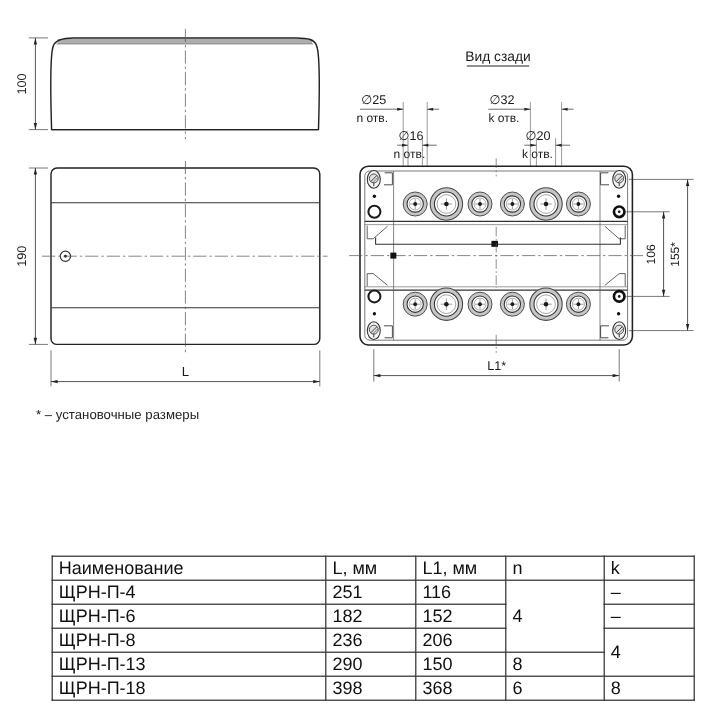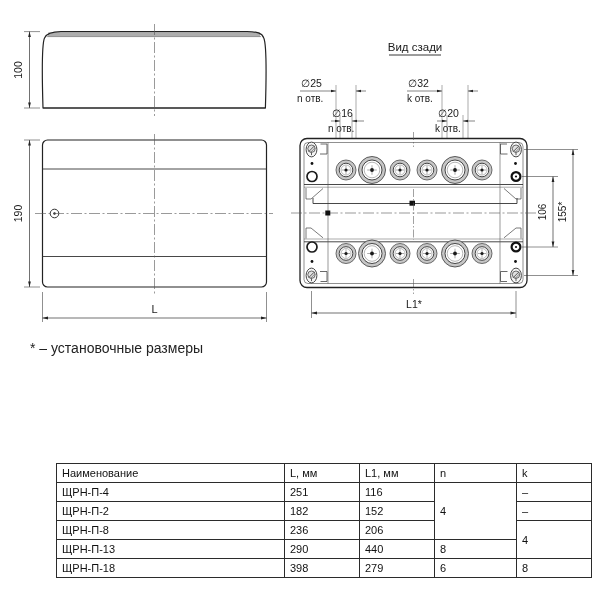--- a/index.html
+++ b/index.html
@@ -1,23 +1,23 @@
 <!DOCTYPE html>
 <html><head>
 <meta charset="utf-8">
 <style>
   html,body{margin:0;padding:0;background:#fff;}
   .page{position:relative;width:600px;height:600px;background:#fff;overflow:hidden;
         font-family:"Liberation Sans",sans-serif;color:#1a1a1a;}
   .drawing{position:absolute;left:0;top:0;}
   svg text{font-family:"Liberation Sans",sans-serif;fill:#1a1a1a;}
-  .footnote{position:absolute;left:30px;top:340px;font-size:14px;color:#222;}
+  .footnote{position:absolute;left:30px;top:340px;font-size:11px;color:#222;}
   .caption{position:absolute;left:30px;top:376px;font-size:11px;color:#222;white-space:nowrap;}
-  table.spec{position:absolute;left:56px;top:463px;width:535px;border-collapse:collapse;
-             table-layout:fixed;font-size:11px;color:#111;}
+  table.spec{position:absolute;left:43px;top:463px;width:535px;border-collapse:collapse;
+             table-layout:fixed;font-size:15px;color:#111;}
   table.spec td,table.spec th{border:1px solid #2b2b2b;padding:1px 0 1px 5px;text-align:left;
              font-weight:normal;height:16px;vertical-align:middle;white-space:nowrap;overflow:hidden;}
   table.spec{border:1.5px solid #2b2b2b;}
   td.vtop{vertical-align:top;padding-top:2px;}
 </style>
 </head>
 <body>
 
 <div class="page">
 
@@ -249,40 +249,40 @@
     <th>k</th>
   </tr>
   <tr>
     <td>ЩРН-П-4</td>
     <td>251</td>
     <td>116</td>
     <td rowspan="3" class="vtop">4</td>
     <td>–</td>
   </tr>
   <tr>
-    <td>ЩРН-П-2</td>
+    <td>ЩРН-П-6</td>
     <td>182</td>
     <td>152</td>
     <td>–</td>
   </tr>
   <tr>
     <td>ЩРН-П-8</td>
     <td>236</td>
     <td>206</td>
     <td rowspan="2" class="vtop">4</td>
   </tr>
   <tr>
     <td>ЩРН-П-13</td>
     <td>290</td>
-    <td>440</td>
+    <td>150</td>
     <td>8</td>
   </tr>
   <tr>
     <td>ЩРН-П-18</td>
     <td>398</td>
-    <td>279</td>
+    <td>368</td>
     <td>6</td>
     <td>8</td>
   </tr>
 </tbody>
     </table>
 
 </div>
 
 </body></html>

